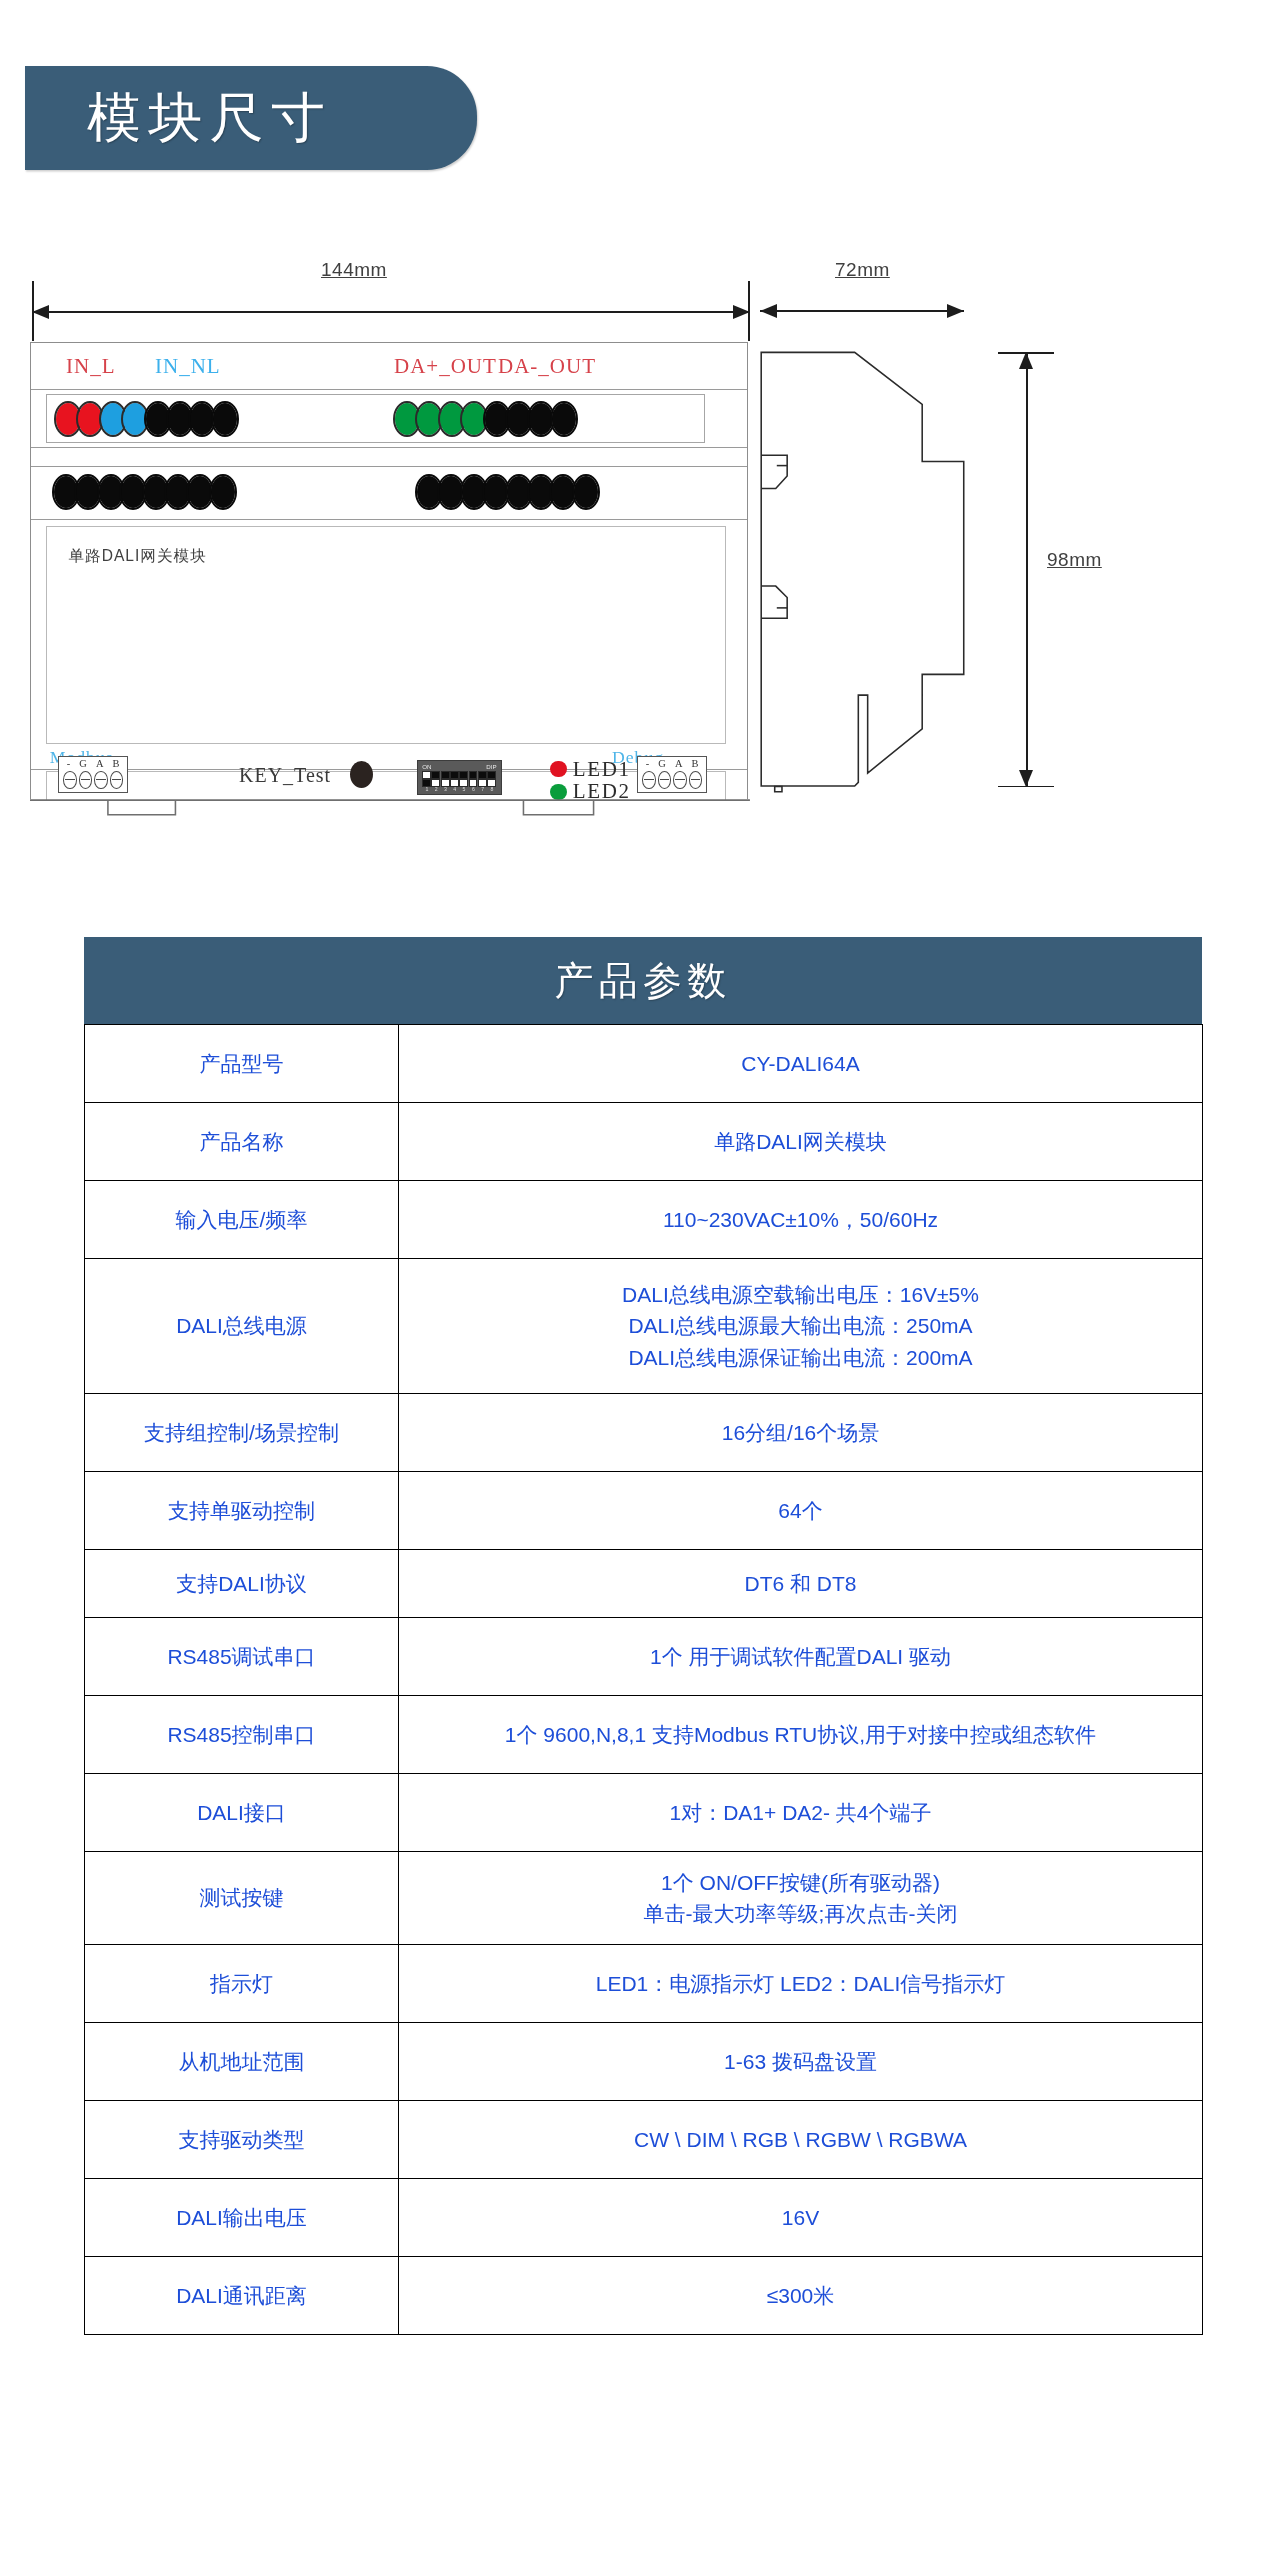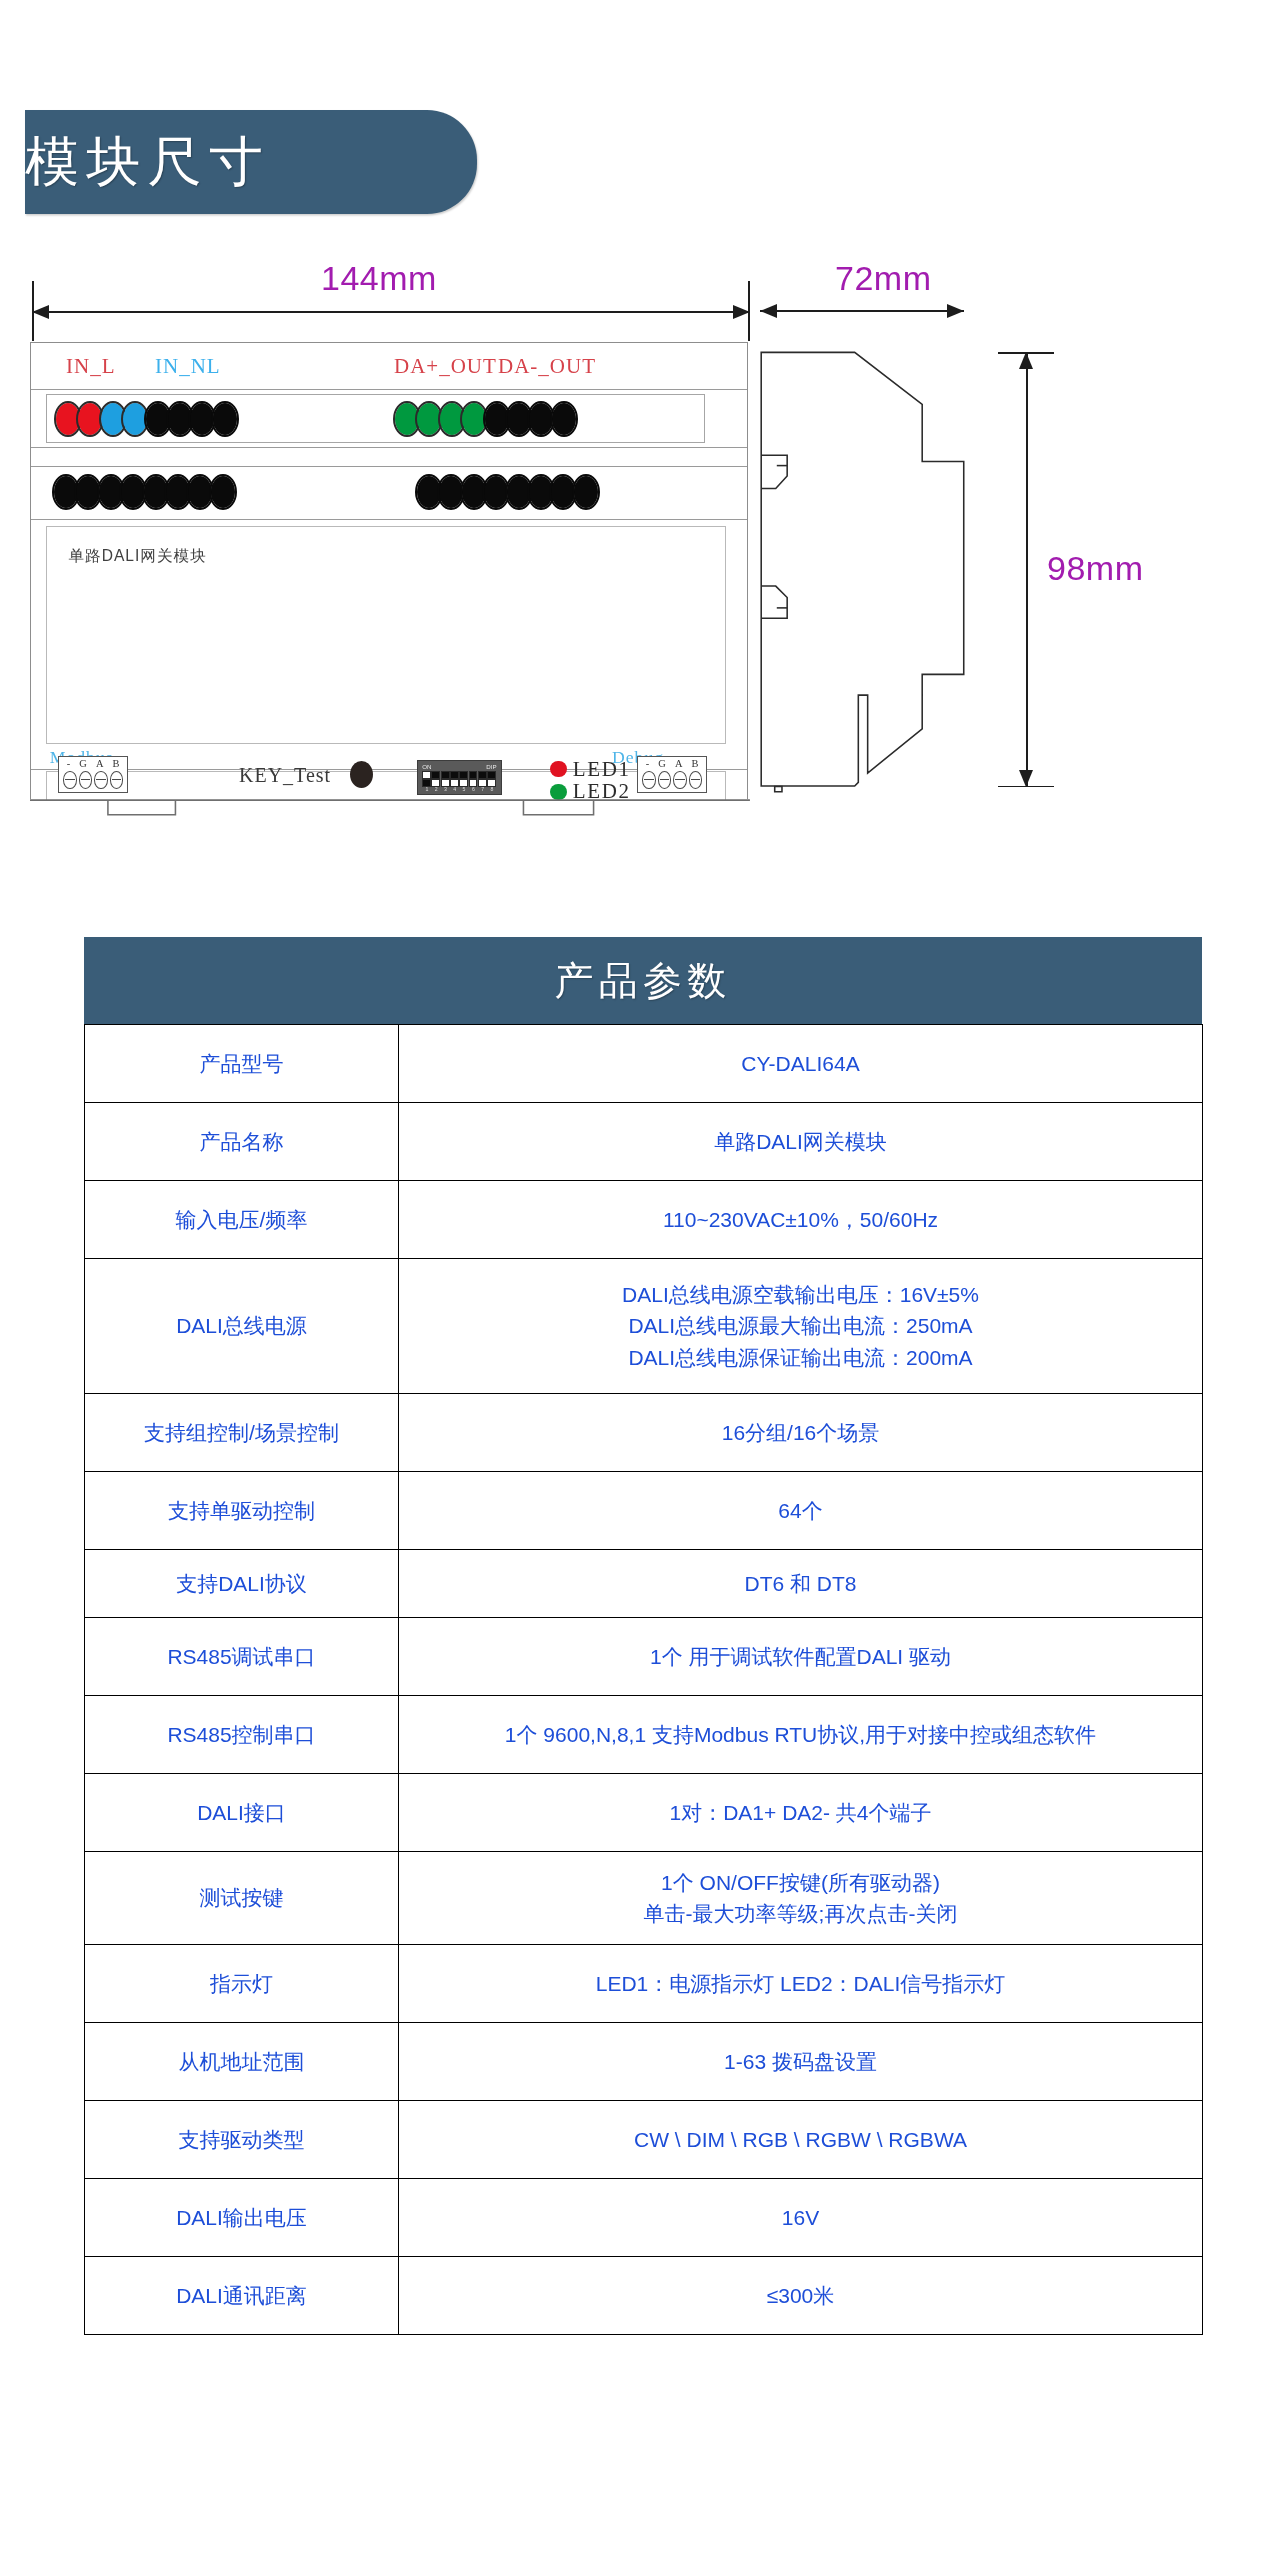--- a/index.html
+++ b/index.html
@@ -12,40 +12,41 @@
 
   
   .banner {
     position: absolute;
     left: 25px; top: 66px;
     width: 452px; height: 104px;
     background: #3a5d78;
     border-radius: 0 50px 50px 0;
     display: flex;
     align-items: center;
+    padding-left: 62px;
     box-shadow: 1px 1.6px 2.1px rgba(0,0,0,0.20);
-    margin-top: 44px;
   }
   .banner-title {
     color: #ffffff;
     font-size: 54px;
     letter-spacing: 7.3px;
     font-weight: 500;
     text-shadow: 1px 1px 1.6px rgba(0,0,0,0.28);
   }
 
   
   .drawing { position: absolute; left: 0; top: 223px; width: 1288px; height: 644px; }
 
   .dim-label {
     position: absolute;
-    font-size: 34px;
-    color: #a21caf;
+    font-size: 19px;
+    color: #404040;
     letter-spacing: 0.5px;
     white-space: nowrap;
+    text-decoration: underline;
   }
 
   
   .hdim { position: absolute; height: 21px; }
   .hdim .line { position: absolute; top: 10px; left: 0; right: 0; height: 1.6px; background: #1d1d1d; }
   .hdim .ext-l, .hdim .ext-r {
     position: absolute; top: -20px; width: 1.6px; height: 60px; background: #1d1d1d;
   }
   .hdim .ext-l { left: 0; }
   .hdim .ext-r { right: 0; }

